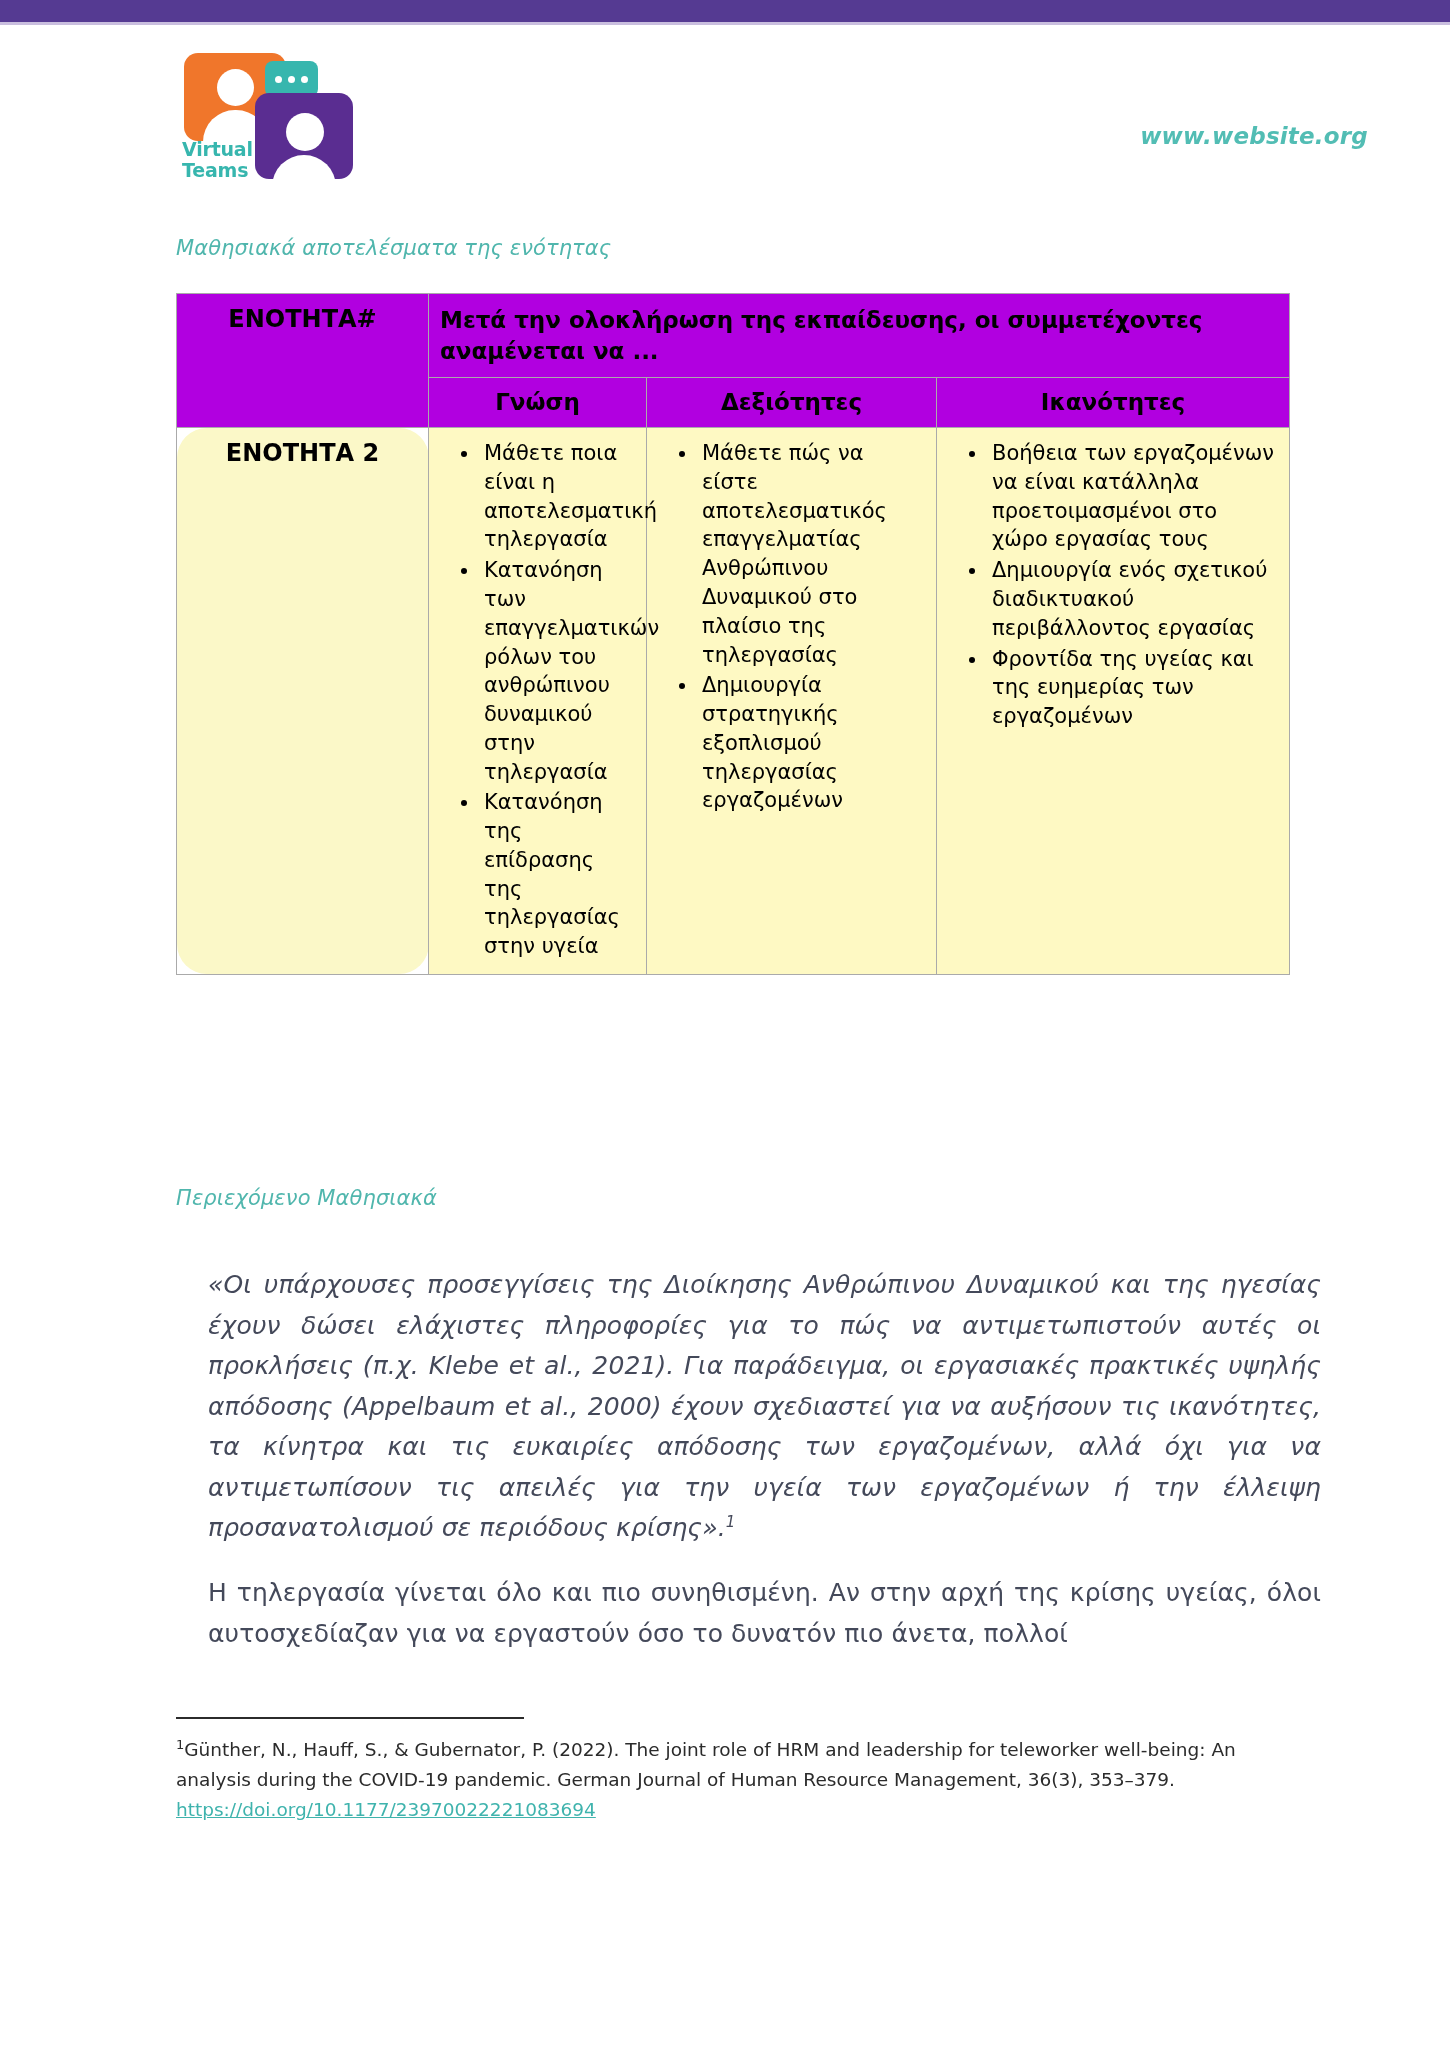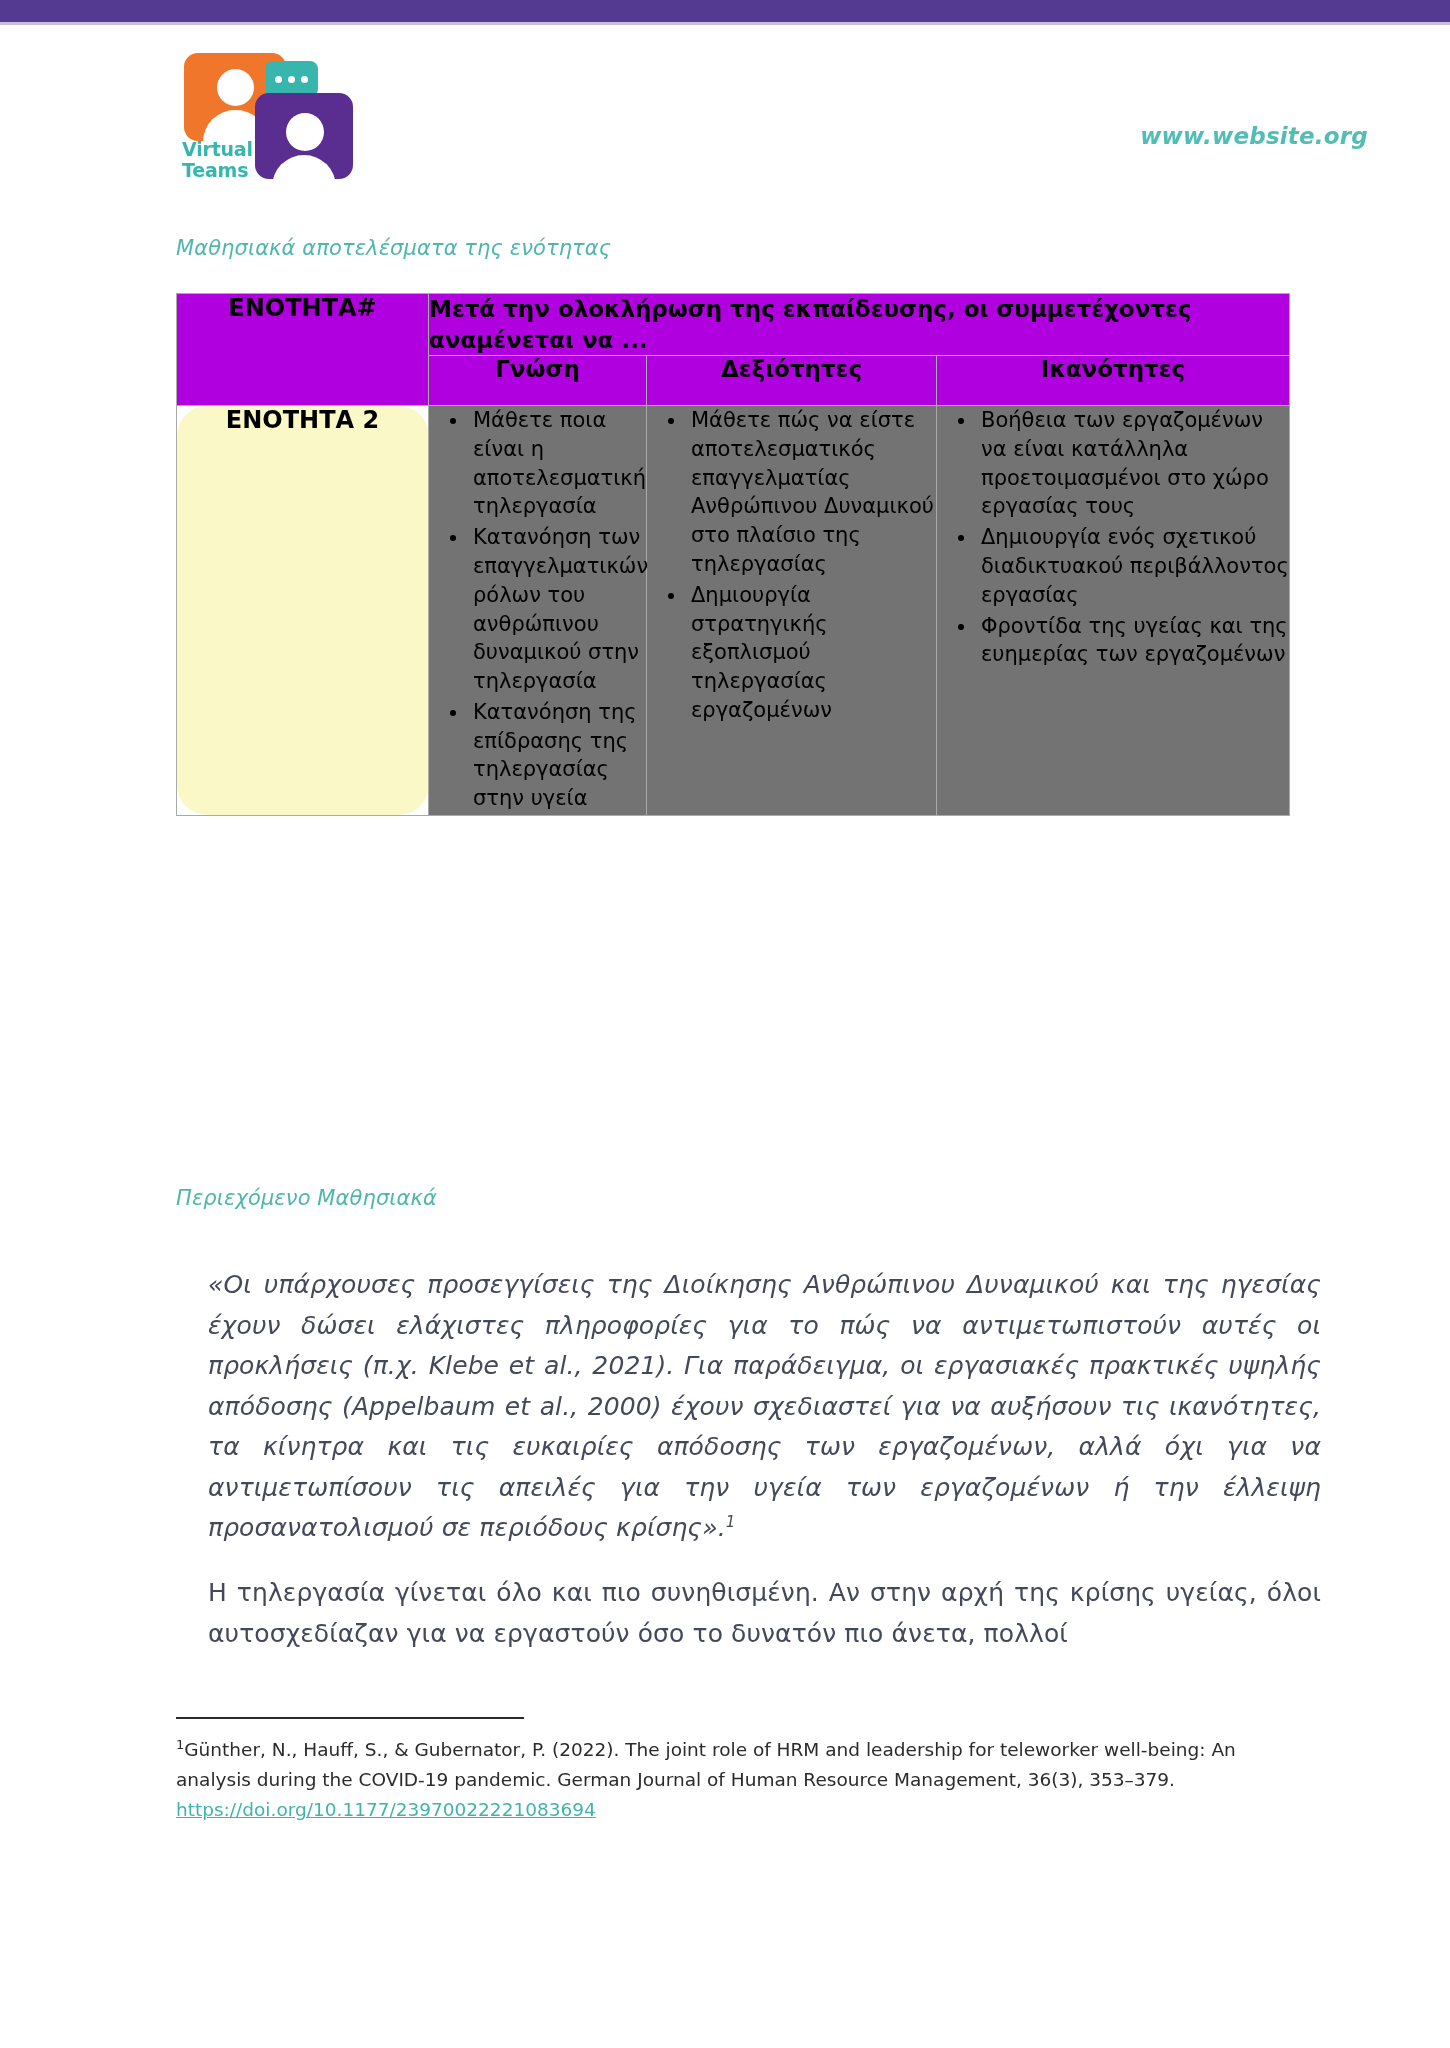--- a/index.html
+++ b/index.html
@@ -153,21 +153,21 @@
   .lo-table {
     position: absolute;
     left: 176px; top: 268px;
     width: 1113px;
     border-collapse: collapse;
     table-layout: fixed;
   }
   .lo-table td, .lo-table th {
     border: 1px solid #aaaaaa;
     vertical-align: top;
-    padding: 0;
+    padding: 11px;
   }
   .th-purple {
     background: #b100e0;
     color: #000000;
     font-weight: bold;
   }
   .cell-unit-label {
     text-align: center;
     vertical-align: middle;
     font-size: 24px;
@@ -190,21 +190,21 @@
     background: #fbf8c8;
     text-align: center;
     font-size: 24px;
     font-weight: bold;
     color: #000;
     padding: 22px 6px;
     vertical-align: top;
     border-radius: 30px;
   }
   .cell-list {
-    background: #737373;
+    background: #fef9c3;
     padding: 14px 10px 18px 6px;
     font-size: 21px;
     color: #000;
   }
   .cell-list ul {
     margin: 0;
     padding-left: 40px;
     list-style-type: disc;
   }
   .cell-list li {

